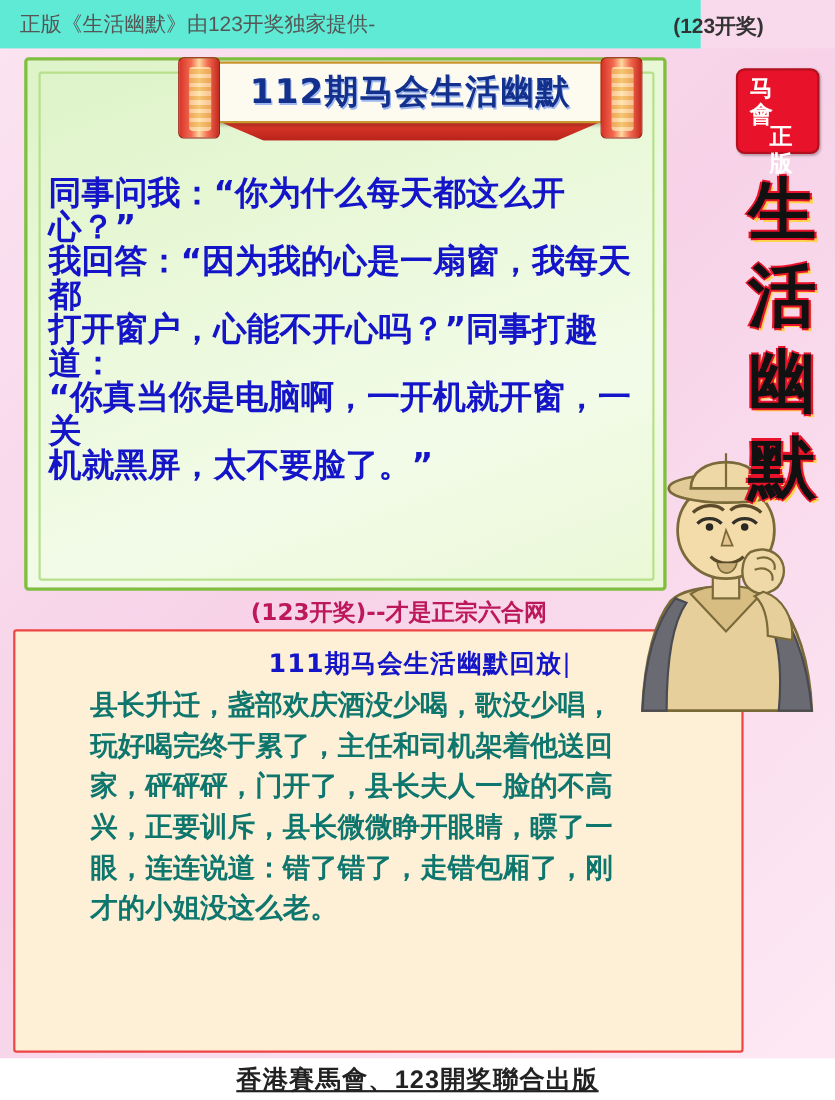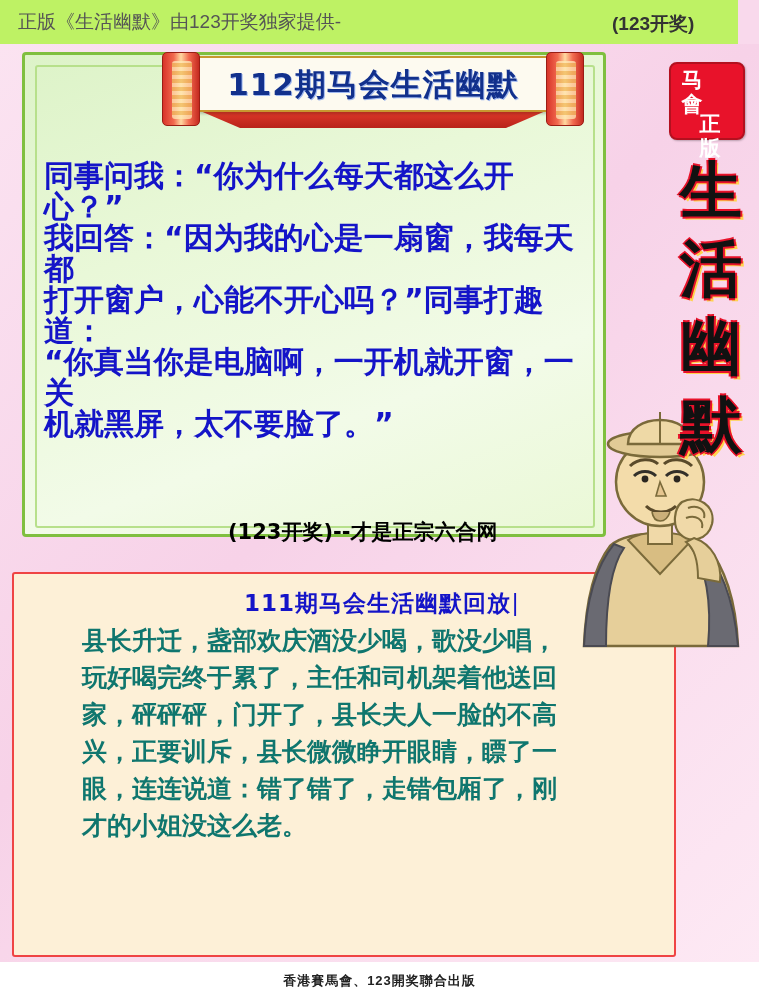--- a/index.html
+++ b/index.html
@@ -9,23 +9,23 @@
     position: relative;
     background: #f9d9ec;
     font-family: "Liberation Sans", sans-serif;
     overflow: hidden;
   }
 
   
   .top-bar {
     position: absolute;
     top: 0; left: 0;
-    width: 738px;
+    width: 637px;
     height: 44px;
-    background: #bef264;
+    background: #5eead4;
     display: flex;
     align-items: center;
   }
   .top-left {
     font-size: 19px;
     color: #555555;
     padding-left: 18px;
     letter-spacing: 0px;
     white-space: nowrap;
   }
@@ -53,24 +53,25 @@
     position: absolute;
     bottom: 0; left: 0;
     width: 759px;
     height: 38px;
     background: #ffffff;
     display: flex;
     align-items: center;
     justify-content: center;
   }
   .footer-text {
-    font-size: 13px;
+    font-size: 23px;
     font-weight: bold;
     color: #222222;
     letter-spacing: 1px;
+    text-decoration: underline;
   }
 
   
   .green-panel {
     position: absolute;
     left: 22px;
     top: 52px;
     width: 584px;
     height: 485px;
     background: linear-gradient(160deg,#ddf3c8 0%, #e9f8d8 35%, #f2fbe8 70%, #eaf8d6 100%);
@@ -161,25 +162,25 @@
     line-height: 31px;
     color: #1414c8;
     letter-spacing: 0px;
     white-space: pre-wrap;
   }
 
   
   .mid-caption {
     position: absolute;
     left: 228px;
-    top: 518px;
+    top: 543px;
     font-size: 21px;
     font-weight: bold;
     font-family: "DejaVu Sans", sans-serif;
-    color: #000000;
+    color: #be185d;
     white-space: nowrap;
     z-index: 7;
   }
 
   
   .cream-panel {
     position: absolute;
     left: 12px;
     top: 572px;
     width: 664px;

